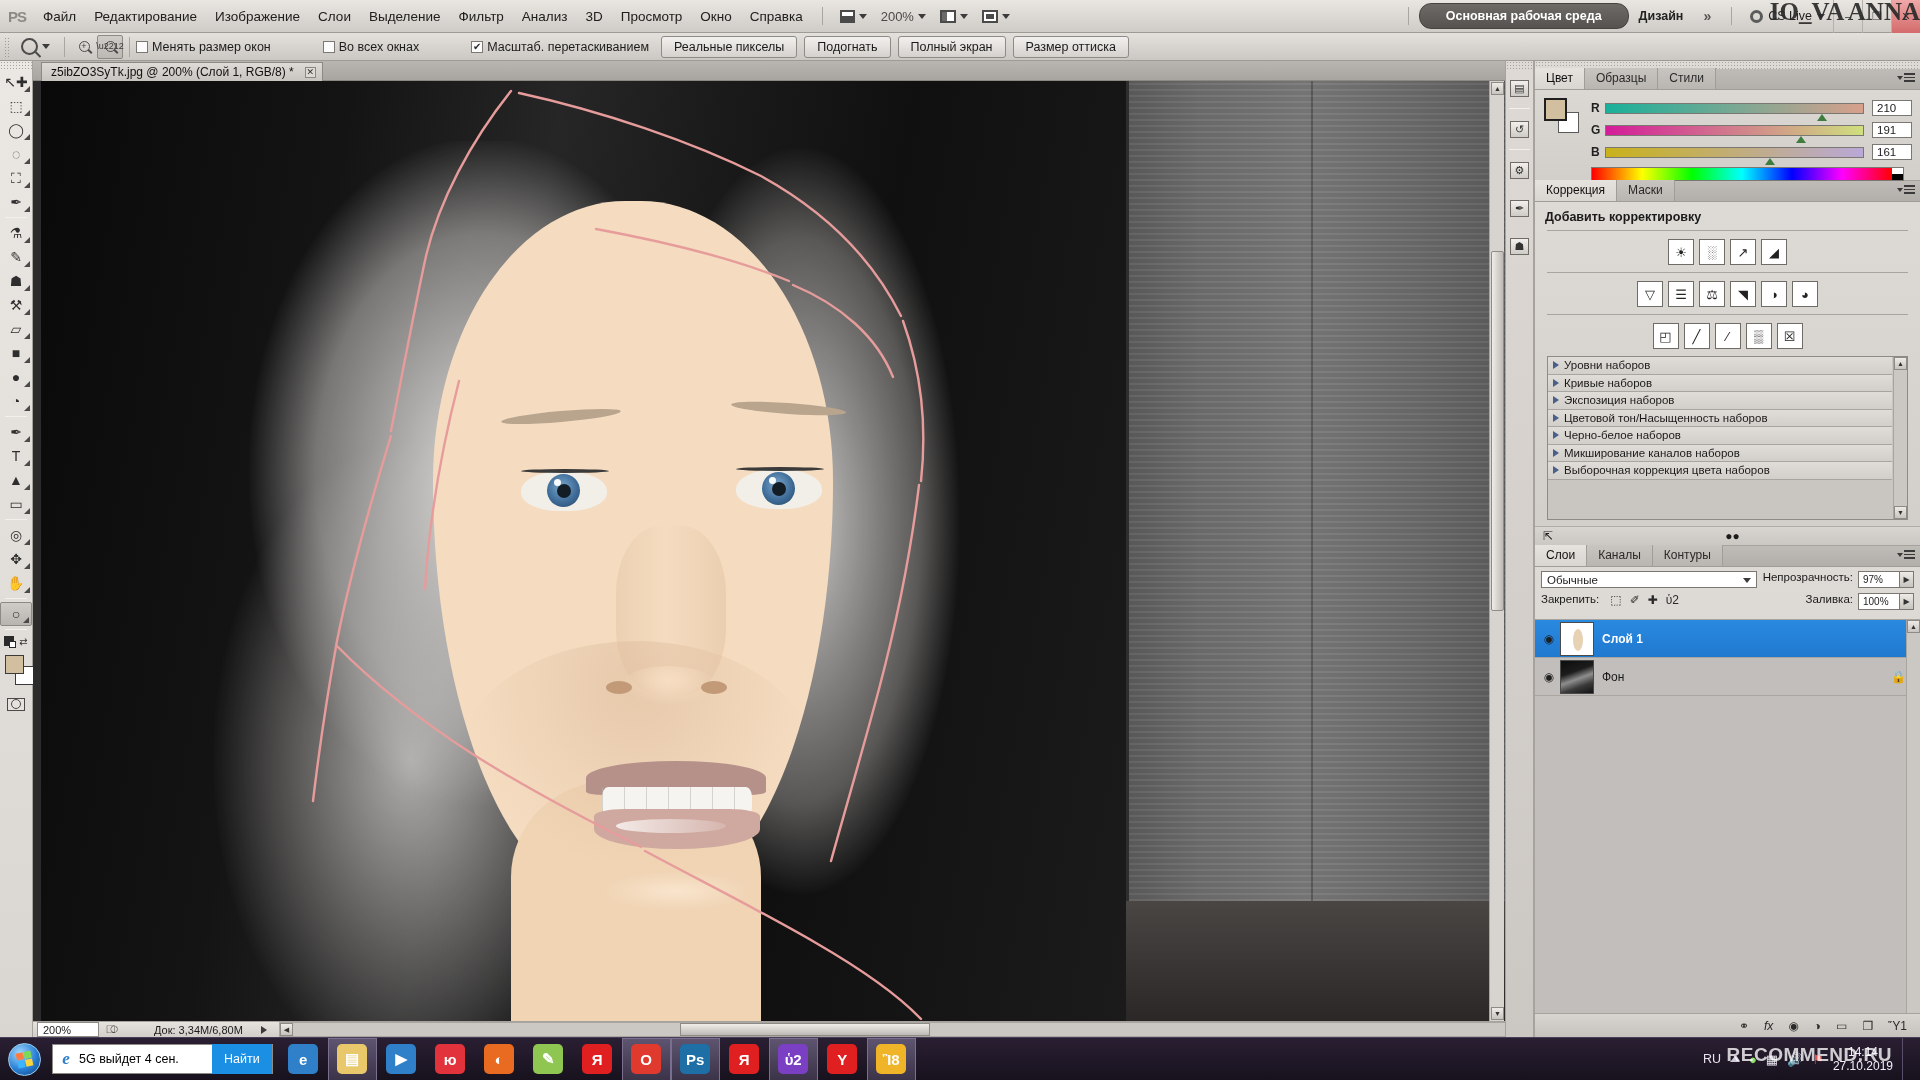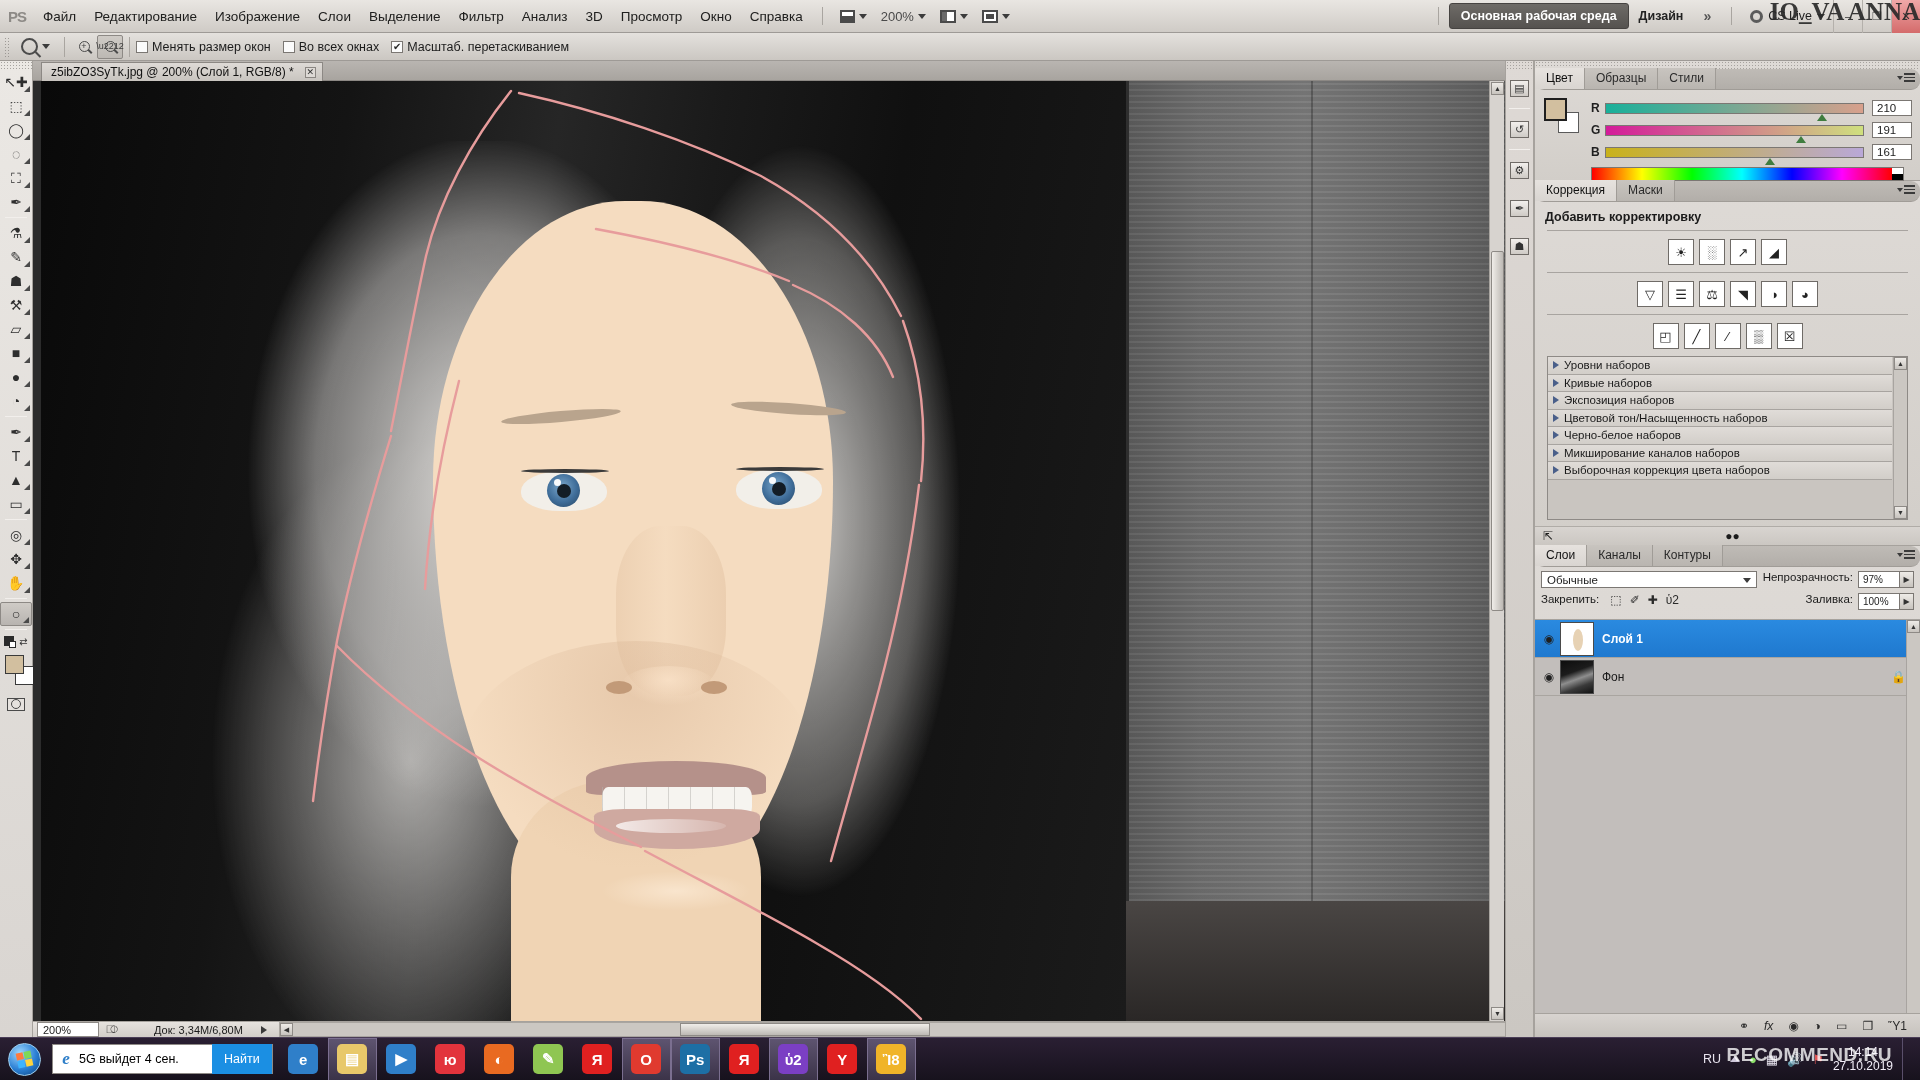--- a/index.html
+++ b/index.html
@@ -27,21 +27,21 @@
   .menu-item{
     padding:4px 9px; font-size:13.5px; color:#20201f; cursor:default; white-space:nowrap;
   }
   .mb-sep{ width:1px; height:18px; background:#a9a5a0; margin:0 10px; }
   .mb-ctl{ display:flex; align-items:center; gap:4px; padding:0 7px; }
   .caret{ width:0;height:0;border-left:4px solid transparent;border-right:4px solid transparent;border-top:5px solid #3b3b3b; }
   .zoomval{ font-size:13px; color:#4a4a4a; }
   .mb-spacer{ flex:1; }
   .ws-btn{
     background:linear-gradient(#6e6b67,#55524f); color:#fff; font-weight:bold; font-size:12.5px;
-    padding:5px 11px; border:1px solid #464341; border-radius:3px; white-space:nowrap;
+    padding:5px 26px; border:1px solid #464341; border-radius:12px; white-space:nowrap;
   }
   .ws-plain{ font-weight:bold; font-size:12.5px; padding:5px 10px; color:#222; }
   .chev{ font-size:14px; color:#555; padding:0 10px; font-weight:bold; }
   .cslive{ display:flex; align-items:center; gap:5px; padding:0 8px; font-size:12.5px; }
   .cs-ring{ width:13px;height:13px;border-radius:50%;border:3px solid #5b5b5b; }
   .wincontrols{ display:flex; align-items:stretch; height:33px; }
   .wc{ width:29px; display:flex;align-items:center;justify-content:center; border-left:1px solid #b4b0ab; font-size:11px; color:#333; }
   .wc.close{ background:linear-gradient(#f0a8a8,#d46b6b); }
   .overlay-name{
     position:absolute; right:0; top:-2px; font-family:"Liberation Serif", serif;
@@ -223,21 +223,21 @@
   .rail-grip{ height:8px;background-image:radial-gradient(#8e8a86 1px,transparent 1px);background-size:3px 3px;opacity:.7;}
   .rail-btn{ height:38px;display:flex;align-items:center;justify-content:center; }
   .rail-div{ height:1px;background:#b2aea9;margin:1px 3px;border-bottom:1px solid #f2efec; }
 
   
   .panels{ position:absolute; right:0; top:61px; width:386px; height:976px;
            background:#d4d0cb; border-left:1px solid #a6a29d; }
   .panel{ background:linear-gradient(#dedad6,#d2cec9); border-bottom:1px solid #a6a29d; }
   .panel-grip{ height:8px;background-image:radial-gradient(#8e8a86 1px,transparent 1px);background-size:3px 3px;opacity:.7;}
   .tabrow{ display:flex; align-items:flex-end; height:21px; background:linear-gradient(#bfbbb6,#b2aea9);
-           border-bottom:1px solid #a09c97; position:relative;border-radius:9px; }
+           border-bottom:1px solid #a09c97; position:relative; }
   .ptab{ padding:3px 11px 4px; font-size:12px; background:linear-gradient(#c8c4bf,#b9b5b0);
          border-right:1px solid #a09c97; color:#2a2a2a; }
   .ptab.active{ background:linear-gradient(#e6e2de,#d9d5d1); color:#111; }
   .pmenu{ position:absolute; right:5px; top:4px; display:flex; align-items:center; gap:1px; }
   .pmenu .bars{ width:11px; }
   .pmenu .bars i{ display:block; height:1.5px; background:#3a3a3a; margin-bottom:2px; }
   .pmenu .tri{ width:0;height:0;border-left:3px solid transparent;border-right:3px solid transparent;border-top:4px solid #3a3a3a; }
 
   
   .colorbody{ padding:7px 8px 5px 8px; position:relative; height:90px; }
@@ -407,33 +407,39 @@
       <span class="zoomicon sm" style="position:relative">
           <span class="zsign">+</span>
         </span>
     </div>
     <div class="opt-tool" style="background:linear-gradient(#cfcbc6,#bcb8b3);border:1px solid #8d8985;border-radius:2px;">
       <span class="zoomicon sm" style="position:relative">
           <span class="zsign">\u2212</span>
         </span>
     </div>
     <div class="opt-sep"></div>
-    <div id="optchecks" style="display:flex;align-items:center;">
+    <div id="optchecks" style="display:flex;align-items:center;gap:40px;">
         <div class="opt-chk">
           <span class="cbox"></span>
           <span>Менять размер окон</span>
         </div>
         <div class="opt-chk">
           <span class="cbox"></span>
           <span>Во всех окнах</span>
         </div>
         <div class="opt-chk">
           <span class="cbox">✔</span>
           <span>Масштаб. перетаскиванием</span>
         </div>
+      </div>
+    <div id="optbtns" style="display:flex;align-items:center;">
+        <div class="opt-btn">Реальные пикселы</div>
+        <div class="opt-btn">Подогнать</div>
+        <div class="opt-btn">Полный экран</div>
+        <div class="opt-btn">Размер оттиска</div>
       </div>
   </div>
 
   <div class="toolbar">
     <div class="tb-grip"></div>
     <div id="toollist">
         <div class="tool">
           <span>↖✚</span>
           <span class="tri"></span>
         </div>

